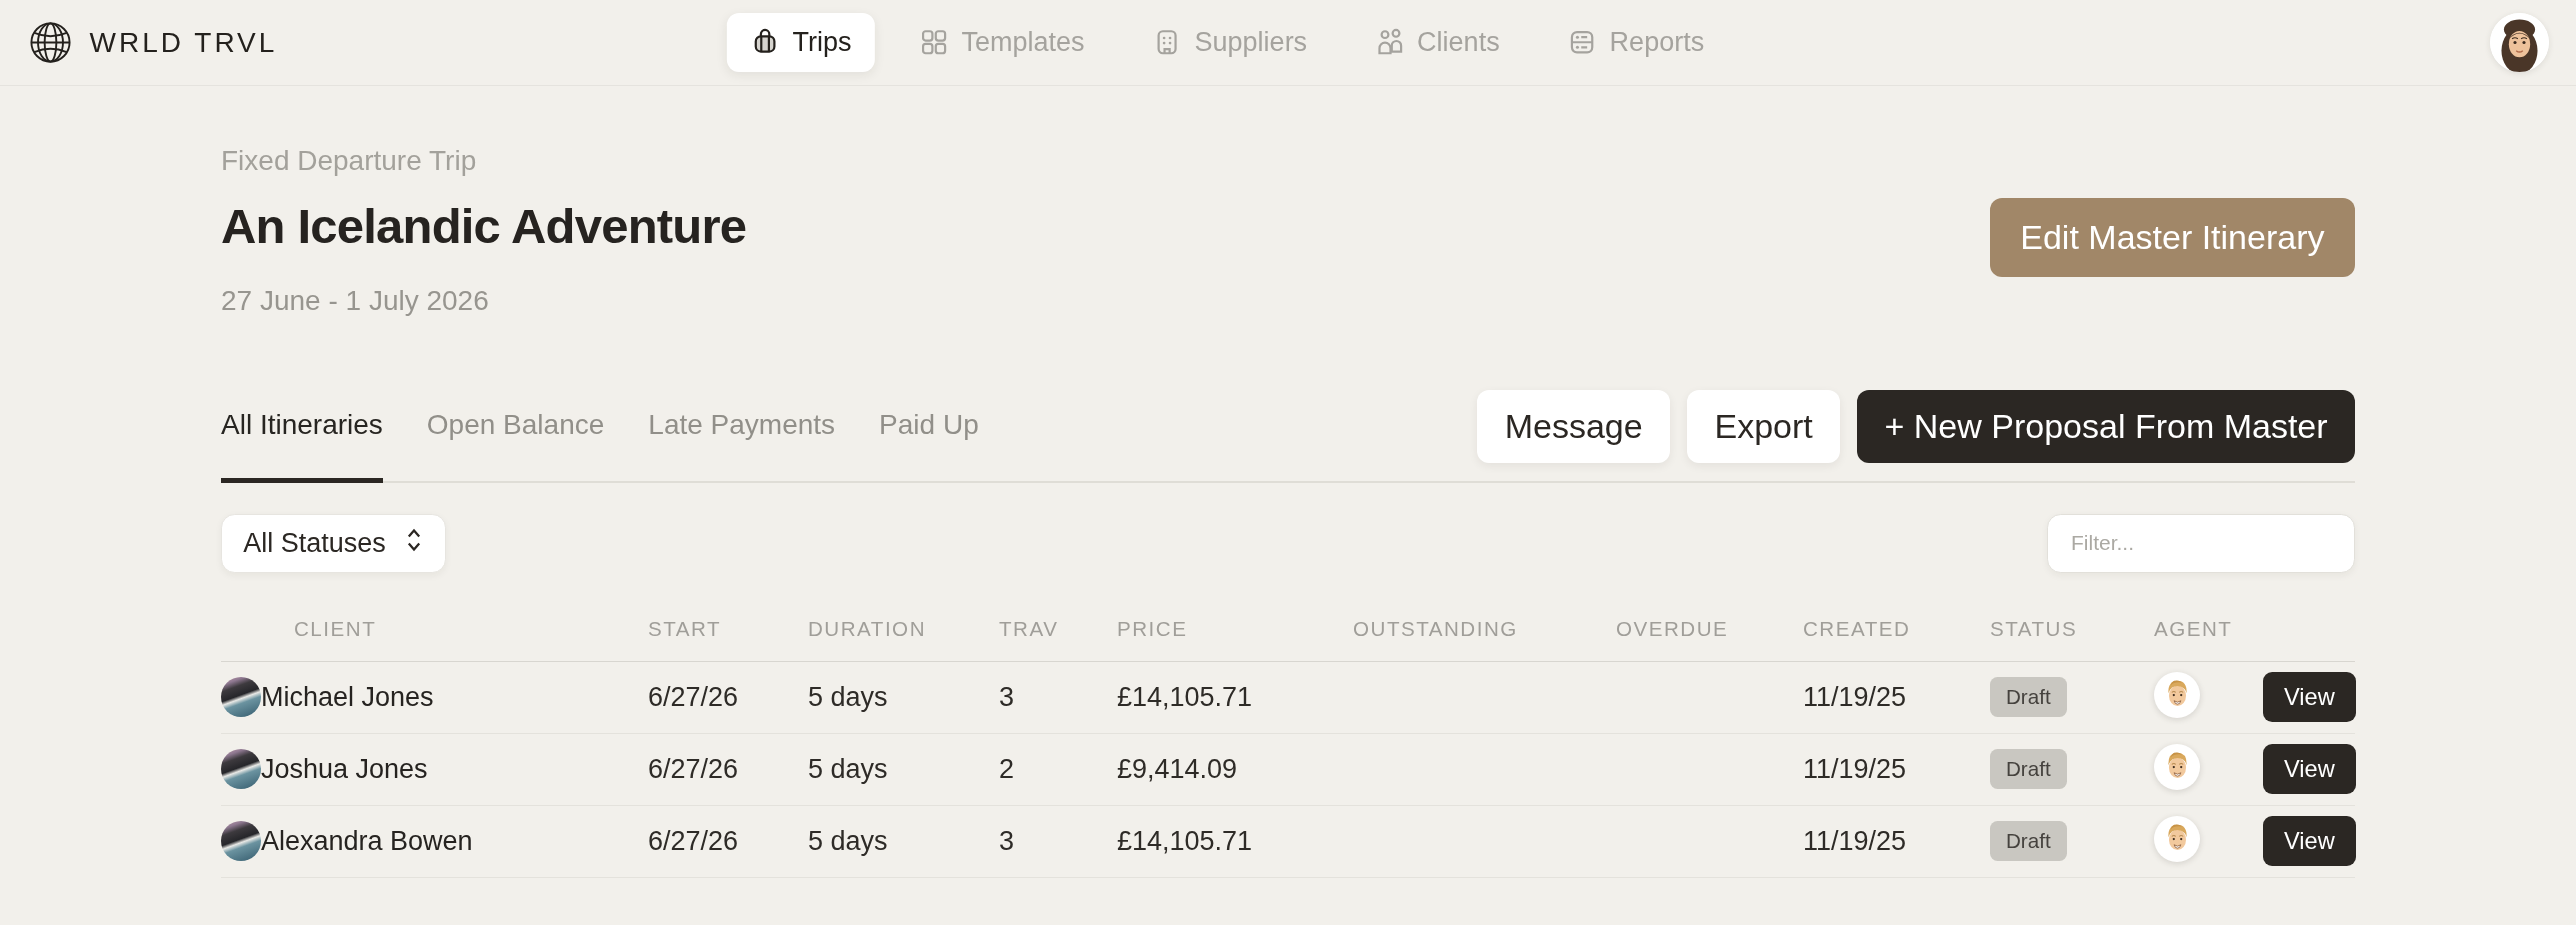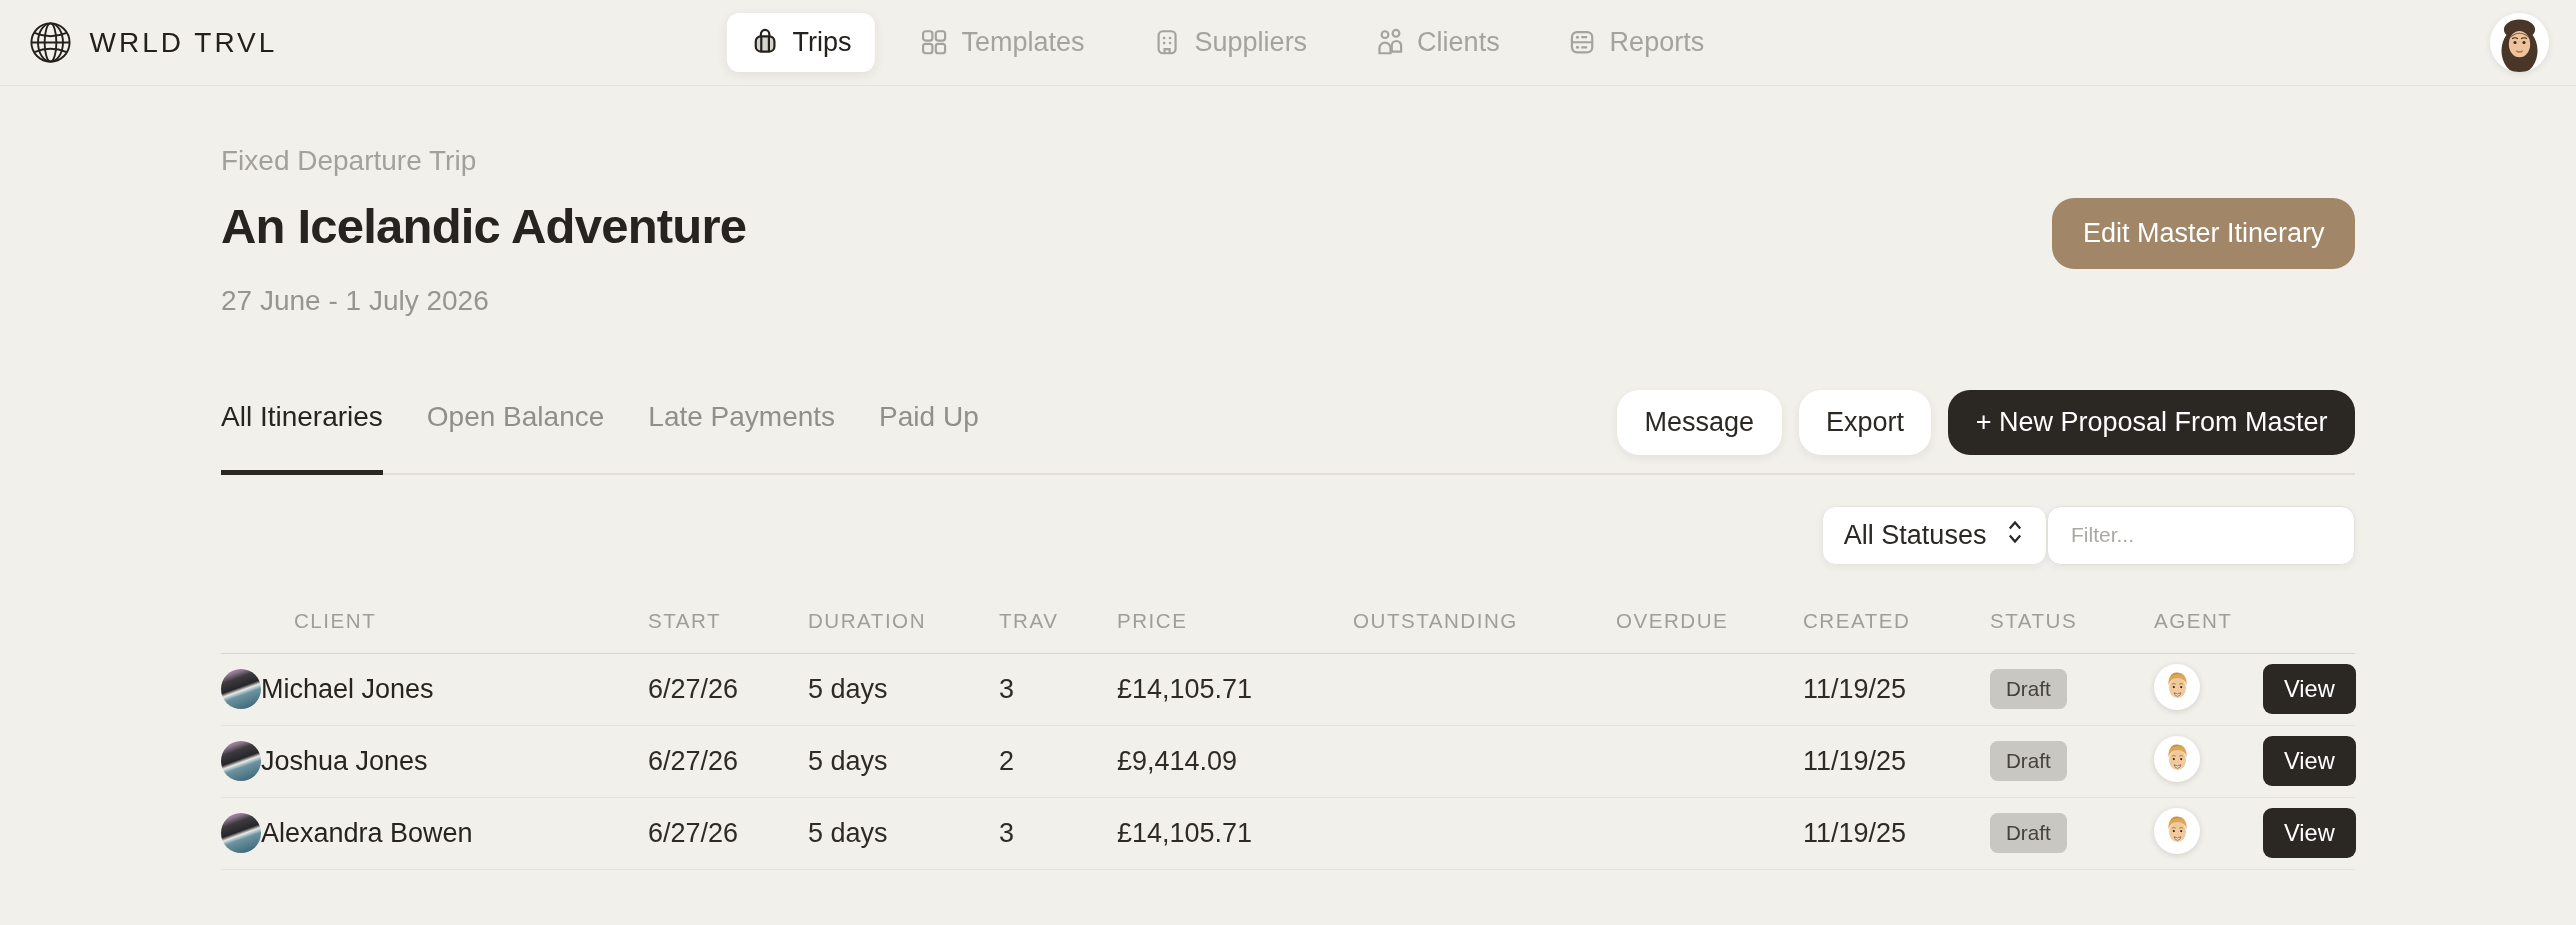--- a/index.html
+++ b/index.html
@@ -79,22 +79,22 @@
     font-size: 49px;
     font-weight: 700;
     letter-spacing: -0.8px;
     color: #262320;
   }
   .dates { margin-top: 30.5px; font-size: 28px; color: #97958f; }
   .btn {
     border: none;
     font-family: inherit;
     cursor: pointer;
-    border-radius: 22px;
-    font-size: 27px;
+    border-radius: 12px;
+    font-size: 34px;
     white-space: nowrap;
   }
   .btn.brown {
     margin-top: 53px;
     background: var(--accent-brown, #a18768);
     color: #fff;
     padding: 20px 30.5px;
   }
   .btn.white {
     background: #fff;
@@ -133,22 +133,23 @@
     left: 0; right: 0; bottom: -2.3px;
     height: 5.3px;
     background: #2b2723;
   }
   .tab-actions { display: flex; gap: 17px; padding-bottom: 18.3px; }
 
   
   .filterrow {
     margin-top: 30.5px;
     display: flex;
-    justify-content: flex-end;
-    align-items: center;
+    justify-content: space-between;
+    align-items: center;
+    gap: 8px;
   }
   .select {
     display: inline-flex;
     align-items: center;
     gap: 18.3px;
     background: #fff;
     border: 0.8px solid #e7e5e0;
     border-radius: 13.7px;
     padding: 0 21.3px;
     height: 59px;

